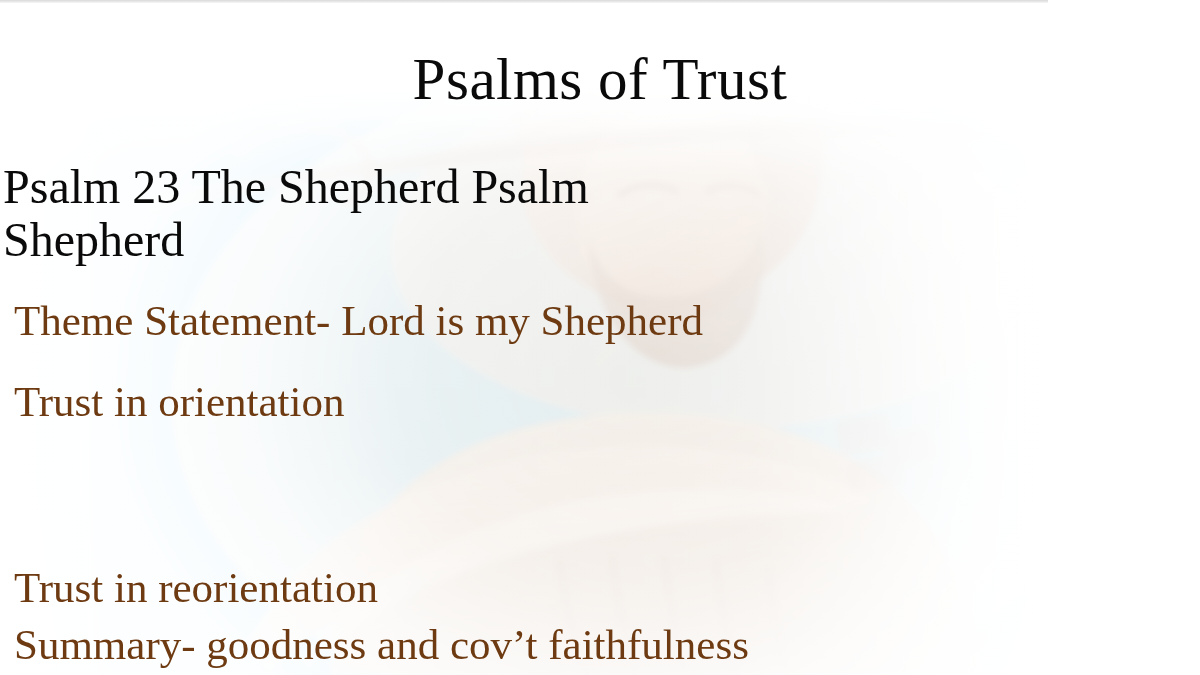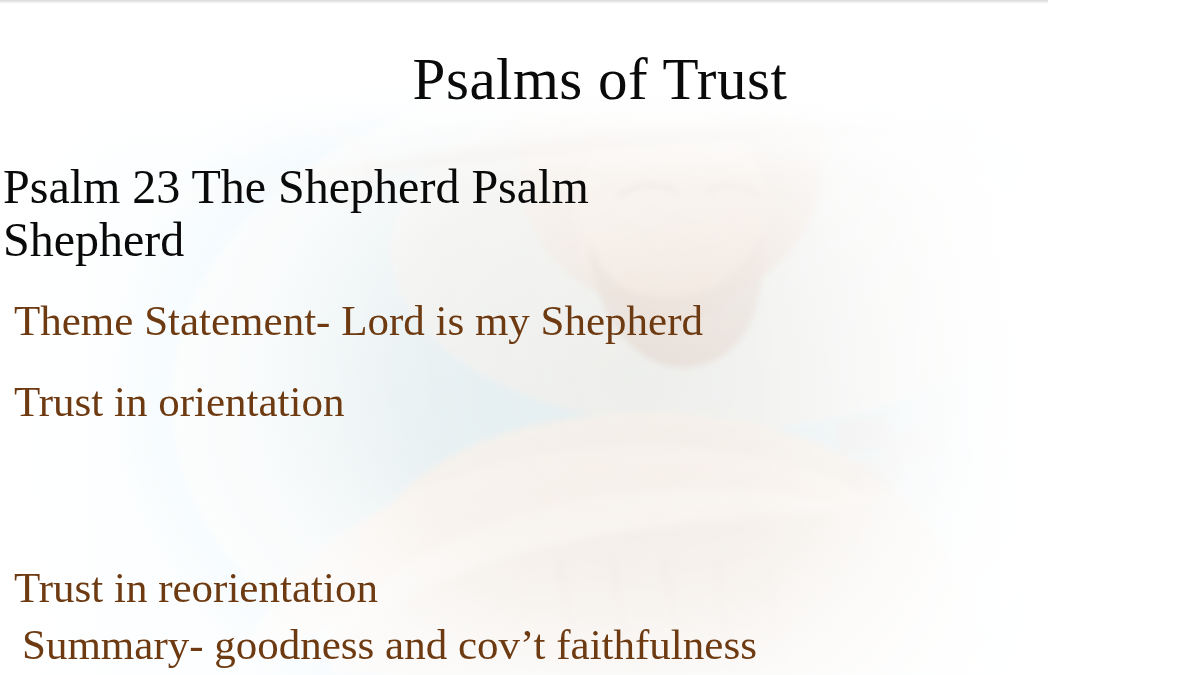--- a/index.html
+++ b/index.html
@@ -111,21 +111,21 @@
     font-size: 43px;
     line-height: 50px;
     font-weight: 400;
     letter-spacing: 0px;
     white-space: nowrap;
   }
   .bullet-line.b1 { top: 296px; }
   .bullet-line.b2 { top: 377px; }
   .bullet-line.b3 { top: 458px; }
   .bullet-line.b4 { top: 539px; margin-top: 24px; }
-  .bullet-line.b5 { top: 620px; margin-left: 8px; }
+  .bullet-line.b5 { top: 620px; }
 </style>
 </head>
 <body>
 
 <div id="slide">
 
   <div id="bg-art">
     <svg viewBox="0 0 1200 675" preserveAspectRatio="none" aria-hidden="true">
       <defs>
         <linearGradient id="robeG" x1="0" y1="0" x2="0.4" y2="1">

